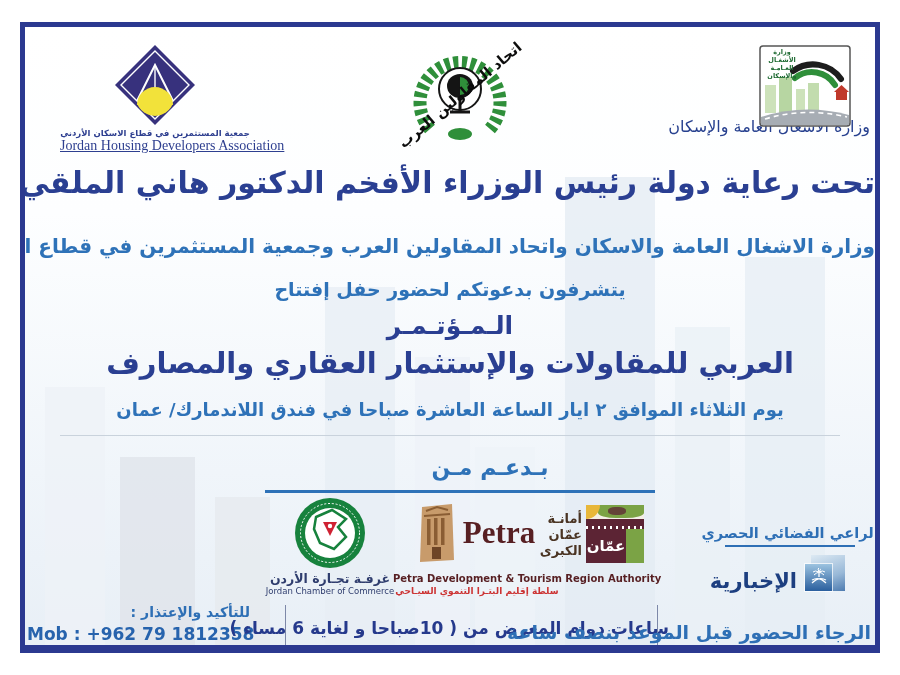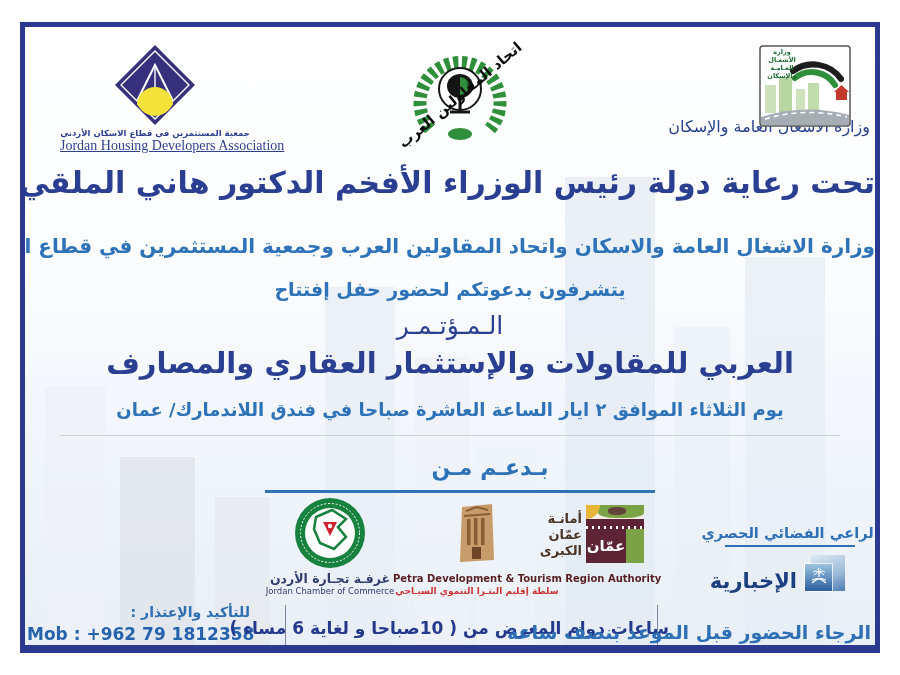--- a/index.html
+++ b/index.html
@@ -12,21 +12,21 @@
   
   .bg{position:absolute;inset:0;z-index:0;}
   .bldg{position:absolute;opacity:.75;}
   
   .frame > *:not(.bg){z-index:1;}
 
   .txt{position:absolute;left:0;width:100%;text-align:center;white-space:nowrap;direction:rtl;}
   .patronage{top:138px;font-size:30px;font-weight:bold;color:#2a3f92;}
   .organizers{top:207px;font-size:20px;font-weight:bold;color:#2e72b8;}
   .invite{top:251px;font-size:19px;font-weight:bold;color:#2e72b8;}
-  .conf-word{top:284px;font-size:25px;font-weight:normal;color:#2a3f92;letter-spacing:1px;}
+  .conf-word{top:284px;font-size:25px;font-weight:bold;color:#2a3f92;letter-spacing:1px;}
   .conf-title{top:319px;font-size:29px;font-weight:bold;color:#2a3f92;}
   .datetime{top:372px;font-size:18px;font-weight:bold;color:#2e72b8;}
 
   .sep{position:absolute;left:35px;top:408px;width:780px;height:1px;background:#c9d2dc;}
   .support-heading{top:428px;font-size:22px;font-weight:bold;color:#2e72b8;padding-left:40px;}
   .support-underline{position:absolute;left:240px;top:463px;width:390px;height:3px;background:#2e72b8;}
 
   
   .logo-housing{position:absolute;left:35px;top:16px;width:190px;text-align:center;}
   .logo-housing svg{display:block;margin:0 auto;}
@@ -199,20 +199,21 @@
       <div class="petra-row">
         <svg width="36" height="60" viewBox="0 0 36 60">
           <path d="M3 4 L33 1 L35 57 L1 59 Z" fill="#c89b6b"></path>
           <path d="M7 8 L18 4 L29 7" fill="none" stroke="#8a5d33" stroke-width="2"></path>
           <path d="M5 13 L31 11" stroke="#8a5d33" stroke-width="2"></path>
           <rect x="8" y="16" width="3.5" height="26" fill="#8a5d33"></rect>
           <rect x="15" y="15" width="3.5" height="27" fill="#8a5d33"></rect>
           <rect x="22" y="15" width="3.5" height="27" fill="#8a5d33"></rect>
           <rect x="13" y="44" width="9" height="12" fill="#6e4526"></rect>
         </svg>
+        <div class="petra-name">Petra</div>
       </div>
       <div class="petra-en">Petra Development &amp; Tourism Region Authority</div>
       <div class="petra-ar">سلطة إقليم البتـرا التنموي السيـاحي</div>
     </div>
 
     <div class="amman">
       <div class="amman-text">
         <div>أمانـة</div>
         <div>عمّان</div>
         <div>الكبرى</div>

